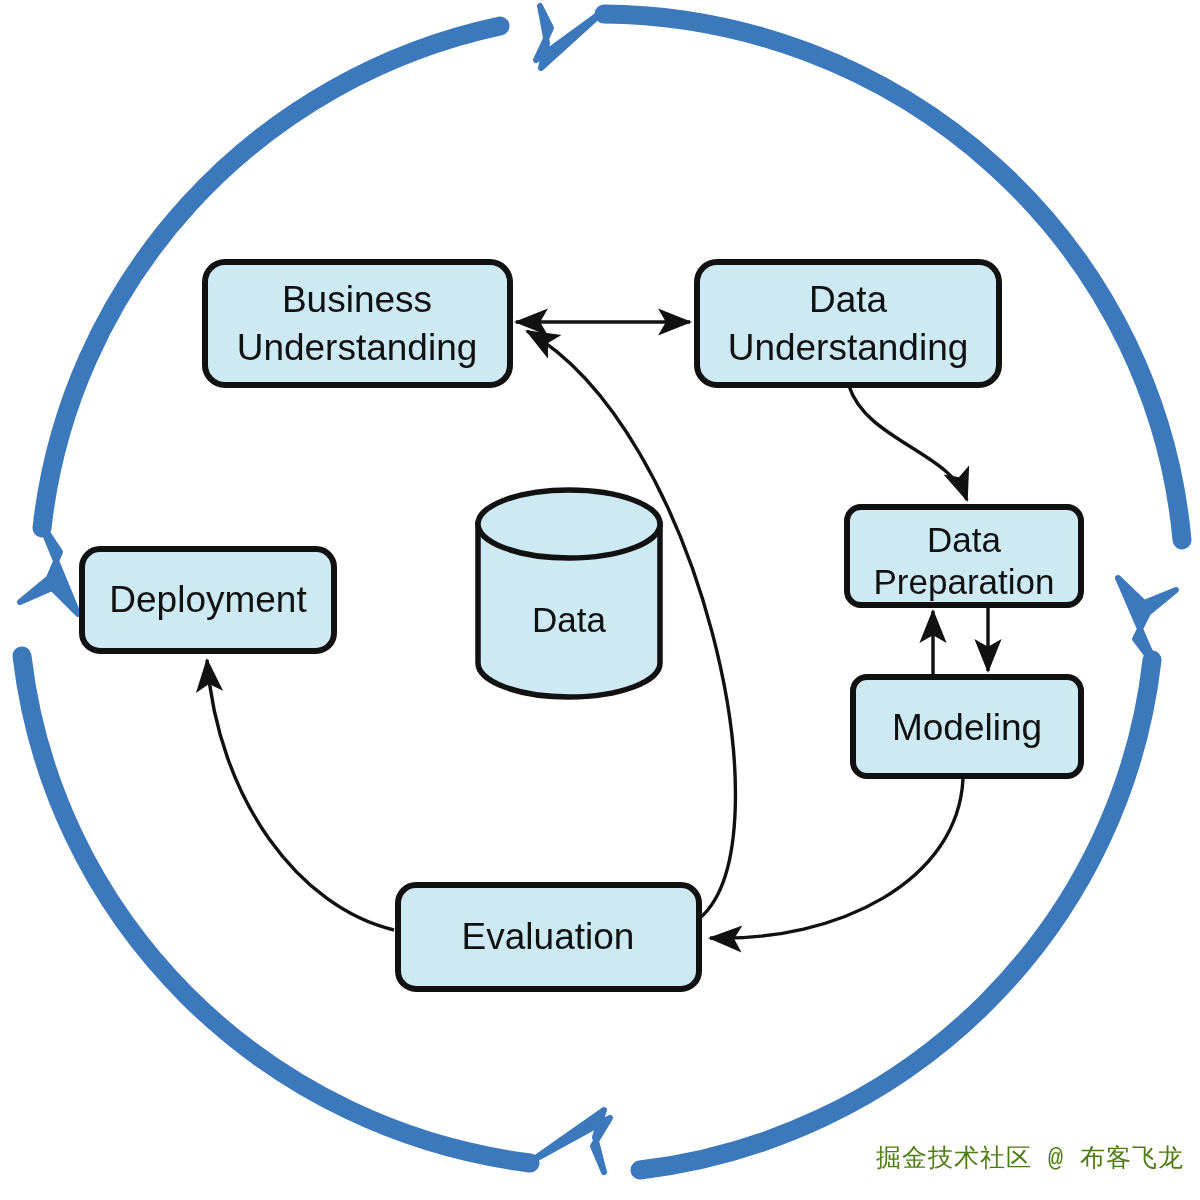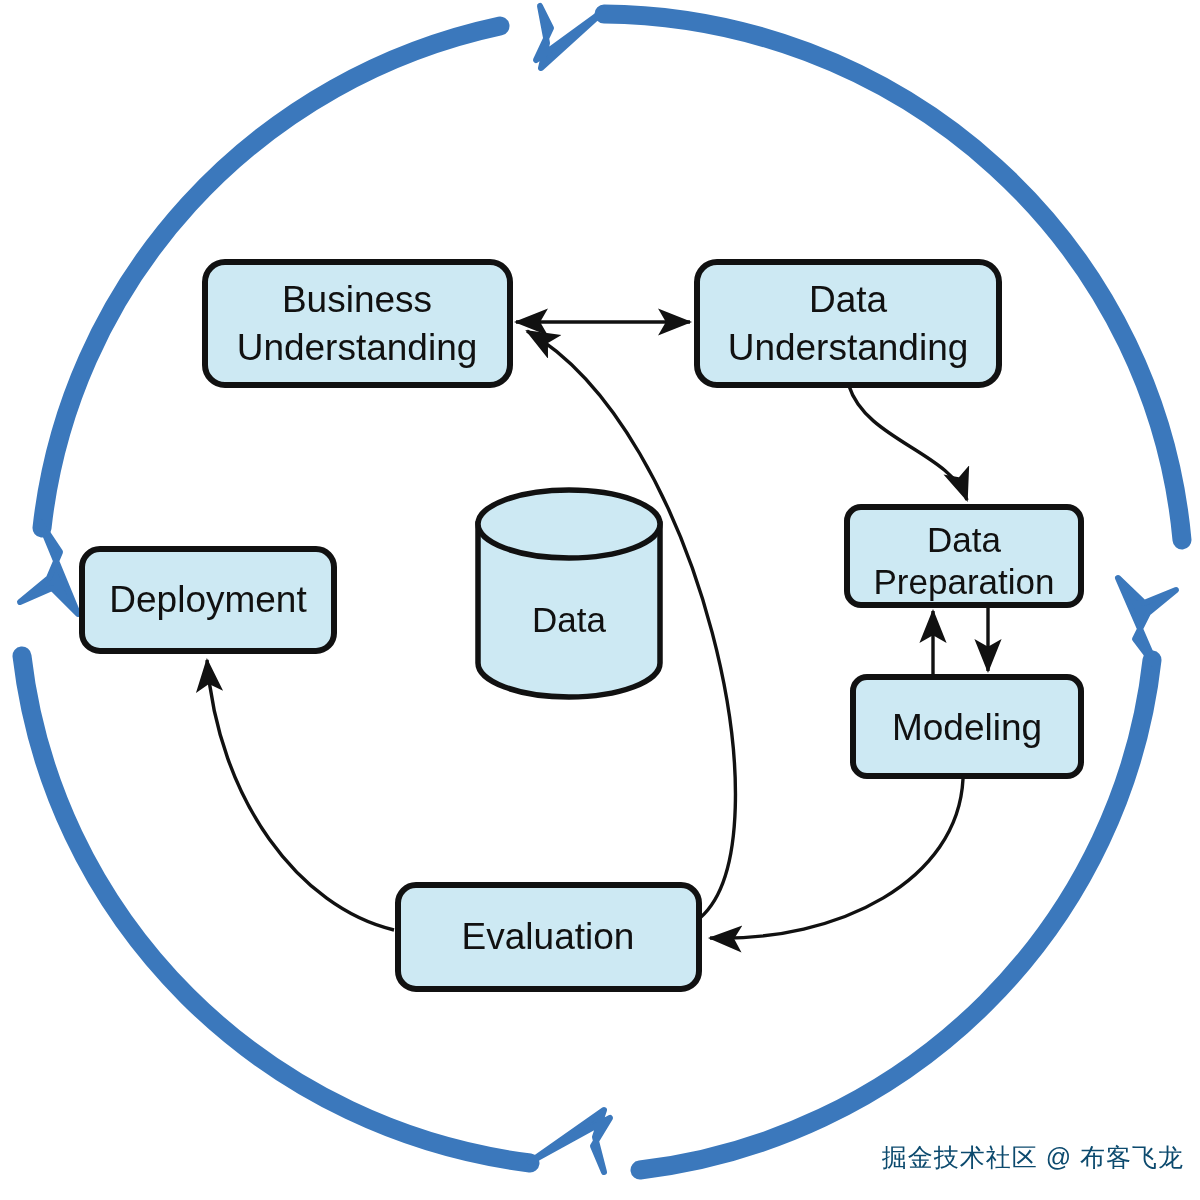--- a/index.html
+++ b/index.html
@@ -40,23 +40,23 @@
     font-family: "Liberation Sans", sans-serif;
     font-size: 35px;
     fill: #111111;
     text-anchor: middle;
     dominant-baseline: middle;
   }
   .watermark {
     position: absolute;
     right: 16px;
     bottom: 26px;
-    font-family: Liberation Sans, sans-serif;
+    font-family: Liberation Mono, monospace;
     font-size: 25px;
-    color: #0c4a6e;
+    color: #4d7c0f;
     letter-spacing: 1px;
     white-space: nowrap;
     user-select: none;
   }
 </style>
 </head>
 <body>
 
 <div id="diagram-root">
 

